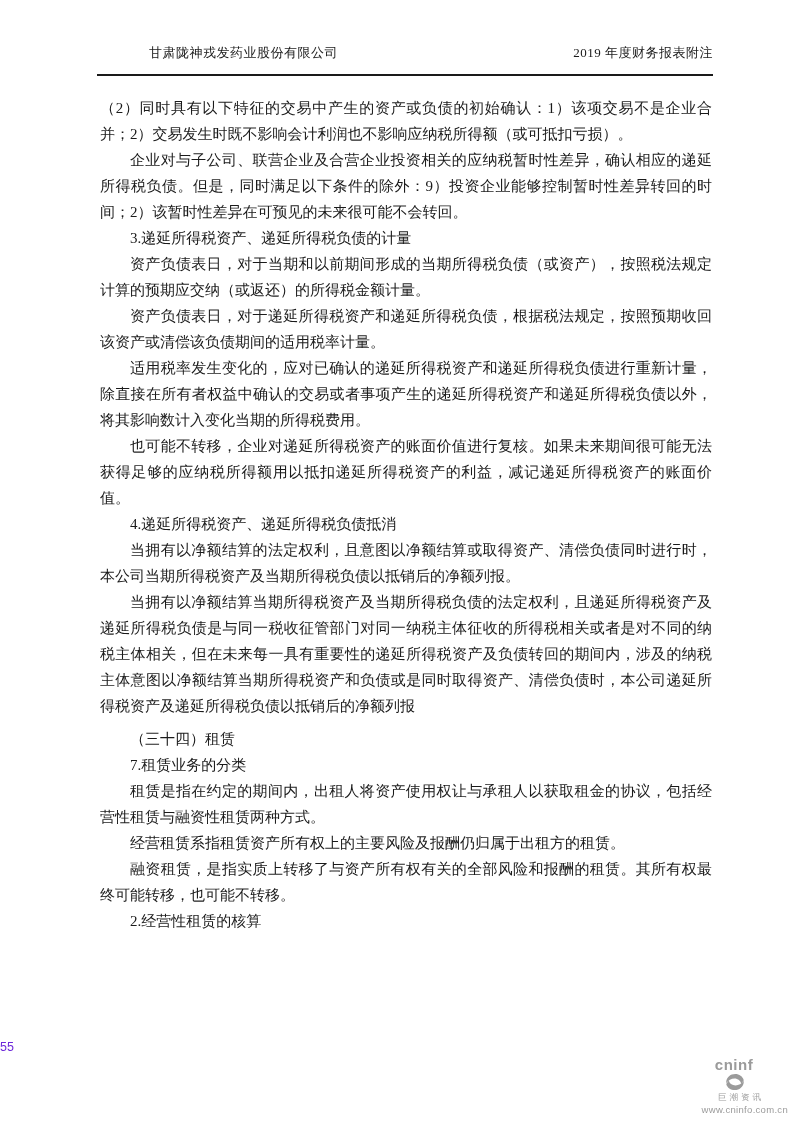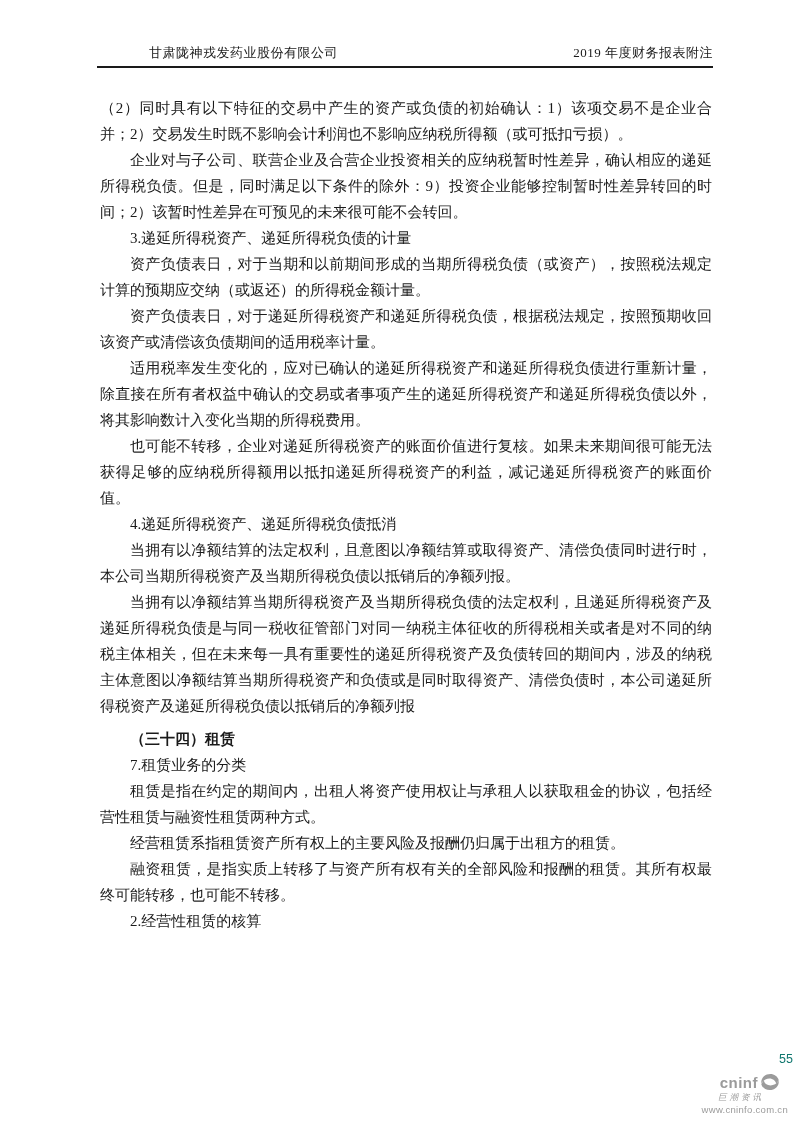--- a/index.html
+++ b/index.html
@@ -9,88 +9,87 @@
     height: 1122px;
     background: #ffffff;
     font-family: "Liberation Serif", "DejaVu Serif", serif;
     color: #1a1a1a;
     overflow: hidden;
   }
   
   .hdr {
     position: absolute;
     left: 97px;
-    top: 40px;
+    top: 48px;
     width: 616px;
     height: 28px;
     border-bottom: 2px solid #1a1a1a;
     display: flex;
     justify-content: space-between;
     align-items: flex-end;
     box-sizing: border-box;
-    padding-bottom: 4px;
+    padding-bottom: 12px;
     font-size: 13px;
     letter-spacing: 0.5px;
     white-space: nowrap;
   }
   .hdr .company { padding-left: 52px; }
   
   .doc-body {
     position: absolute;
     left: 100px;
     top: 95px;
     width: 612px;
     font-size: 15px;
     line-height: 26px;
     text-align: justify;
   }
   .doc-body p { margin: 0; }
   .doc-body p.ind { text-indent: 2em; }
-  .doc-body p.bold { font-weight: 700; margin-top: 7px; }
+  .doc-body p.bold { font-weight: 400; margin-top: 7px; }
   
   .page-num {
     position: absolute;
     top: 1040px;
     left: 0;
     width: 100%;
-    text-align: right;
+    text-align: left;
     font-family: "Liberation Sans", "DejaVu Sans", sans-serif;
     font-size: 12.5px;
-    color: #0f766e;
-    margin-top: 12px;
+    color: #6d28d9;
   }
   .cninfo {
     position: absolute;
     right: 5px;
     bottom: 8px;
     width: 100px;
     color: #9b9b9b;
     font-family: "Liberation Sans", "DejaVu Sans", sans-serif;
     text-align: right;
     line-height: 1;
   }
   .cninfo .brand-row {
     display: flex;
     justify-content: flex-end;
     align-items: center;
     padding-right: 8px;
+    flex-direction: column;
   }
   .cninfo .brand {
     font-weight: 700;
     font-size: 15px;
     letter-spacing: 0.5px;
   }
   .cninfo .swirl { display: inline-block; width: 20px; height: 20px; margin-left: 2px; }
   .cninfo .swirl svg { width: 100%; height: 100%; }
   .cninfo .cn-name {
     font-size: 8.5px;
     letter-spacing: 3px;
     padding-right: 24px;
     margin-top: 1px;
-    font-style: italic;
   }
   .cninfo .url {
     font-size: 9.5px;
     letter-spacing: 0.3px;
     margin-top: 3px;
   }
 </style>
 </head>
 <body>
 

